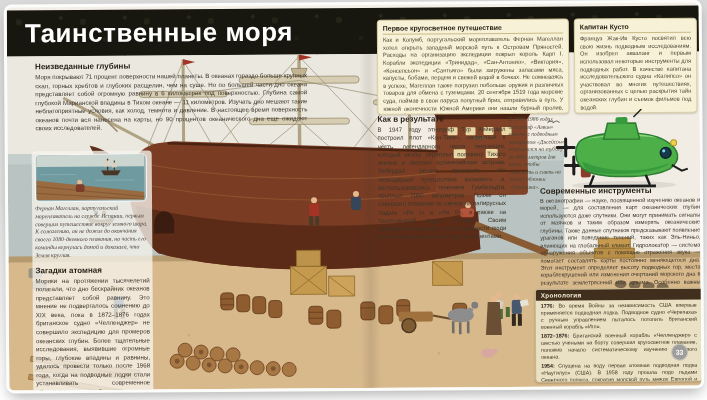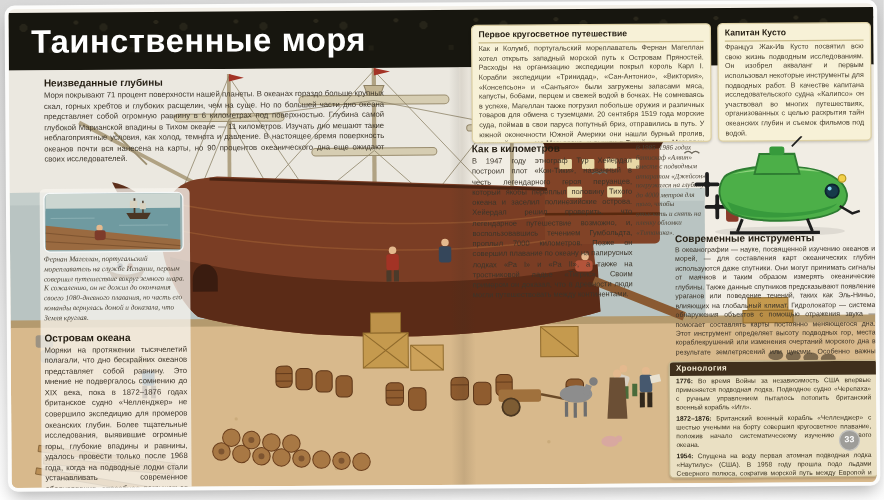--- a/index.html
+++ b/index.html
@@ -375,36 +375,36 @@
         <path d="M0 26 L110 38 L110 46 L0 46 Z" fill="#9a6a40"></path>
         <g stroke="#7d5430" stroke-width="0.8">
             <line x1="0" y1="32" x2="110" y2="43"></line>
             <line x1="0" y1="39" x2="110" y2="46"></line>
           </g>
         <circle cx="44" cy="28" r="2.6" fill="#e4b98e"></circle>
           <rect x="40" y="30" width="9" height="8" rx="2" fill="#7d3b2a"></rect>
       </svg>
     </div>
     <p class="caption">Фернан Магеллан, португальский мореплаватель на службе Испании, первым совершил путешествие вокруг земного шара. К сожалению, он не дожил до окончания своего 1080-дневного плавания, но часть его команды вернулась домой и доказала, что Земля круглая.</p>
-    <div class="sec-h">Островам океана</div>
+    <div class="sec-h">Загадки атомная</div>
     <p class="sec-b">Моряки на протяжении тысячелетий полагали, что дно бескрайних океанов представляет собой равнину. Это мнение не подвергалось сомнению до XIX века, пока в 1872–1876 годах британское судно «Челленджер» не совершило экспедицию для промеров океанских глубин. Более тщательные исследования, выявившие огромные горы, глубокие впадины и равнины, удалось провести только после 1968 года, когда на подводные лодки стали устанавливать современное оборудование, способное погружаться на глубину до 10 000 метров. В настоящее время используются аппараты с кинокамерами и видеокамерами, позволяющие изучать не только рельеф дна, но и живые организмы.</p>
   </div>
 
   <div class="note note1">
     <div class="note-h">Первое кругосветное путешествие</div>
     <p class="note-b">Как и Колумб, португальский мореплаватель Фернан Магеллан хотел открыть западный морской путь к Островам Пряностей. Расходы на организацию экспедиции покрыл король Карл I. Корабли экспедиции «Тринидад», «Сан-Антонио», «Виктория», «Консепсьон» и «Сантьяго» были загружены запасами мяса, капусты, бобами, перцем и свежей водой в бочках. Не сомневаясь в успехе, Магеллан также погрузил побольше оружия и различных товаров для обмена с туземцами. 20 сентября 1519 года морские суда, поймав в свои паруса попутный бриз, отправились в путь. У южной оконечности Южной Америки они нашли бурный пролив, носящий ныне имя Магеллана, и вышли в Тихий океан. Магеллан погиб в стычке на Филиппинах, но некоторые члены его команды вернулись на корабле «Виктория» в Испанию.</p>
   </div>
 
   <div class="note note2">
     <div class="note-h">Капитан Кусто</div>
     <p class="note-b">Француз Жак-Ив Кусто посвятил всю свою жизнь подводным исследованиям. Он изобрел акваланг и первым использовал некоторые инструменты для подводных работ. В качестве капитана исследовательского судна «Калипсо» он участвовал во многих путешествиях, организованных с целью раскрытия тайн океанских глубин и съемок фильмов под водой.</p>
   </div>
 
   <div class="sec-ancient">
-    <div class="sec-h">Как в километров</div>
+    <div class="sec-h">Как в результате</div>
     <p class="sec-b">В 1947 году этнограф Тур Хейердал построил плот «Кон-Тики», названный в честь легендарного героя перуанцев, который якобы переплыл половину Тихого океана и заселил полинезийские острова. Хейердал решил проверить, что легендарное путешествие возможно, и, воспользовавшись течением Гумбольдта, проплыл 7000 километров. Позже он совершил плавание по океану на папирусных лодках «Ра I» и «Ра II», а также на тростниковой ладье «Тигрис». Своим примером он доказал, что в древности люди могли путешествовать между континентами.</p>
   </div>
 
   <div class="sub-caption">В 1985–1986 годах батискаф «Алвин» вместе с подводным аппаратом «Джейсон» погружался на глубину до 4000 метров для того, чтобы отыскать и снять на пленку обломки «Титаника».</div>
 
   <svg class="submarine" viewBox="0 0 148 82" aria-hidden="true">
     <ellipse cx="74" cy="76" rx="52" ry="4" fill="#000" opacity="0.08"></ellipse>
 
     <g fill="#1d1d1d">
       <circle cx="16" cy="38" r="2.5"></circle>

